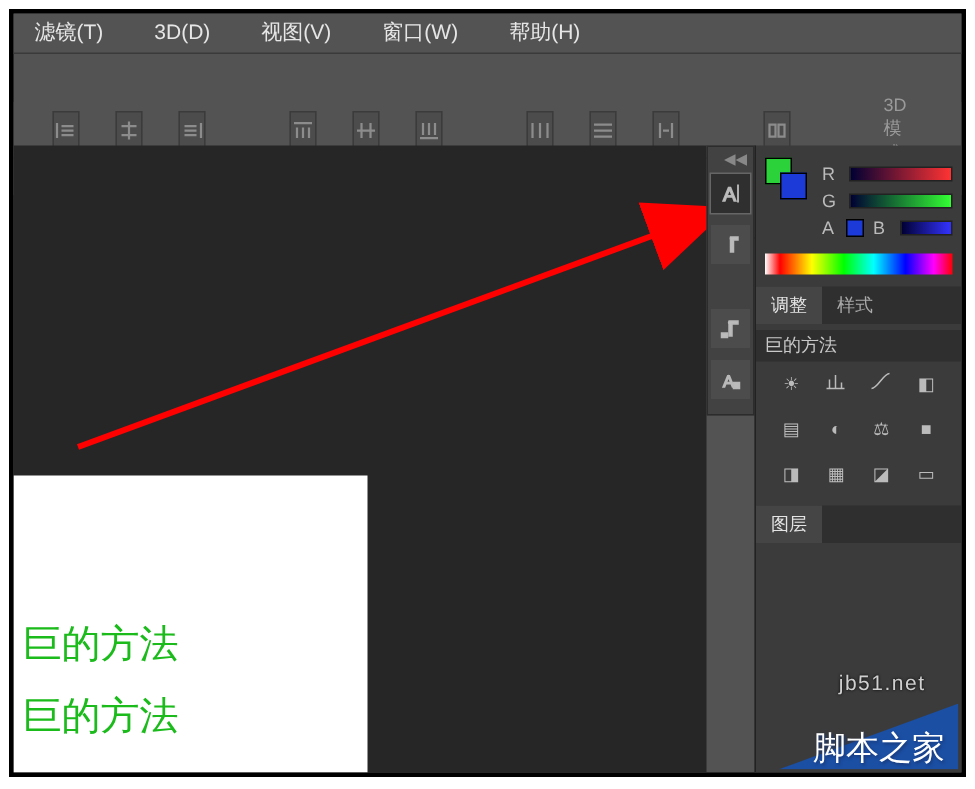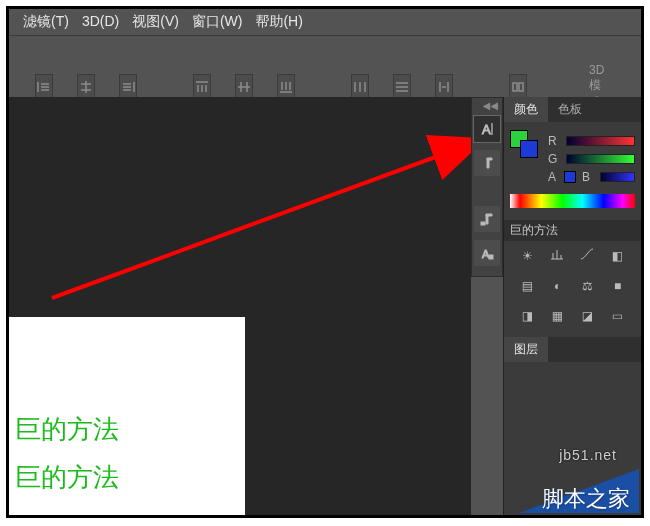--- a/index.html
+++ b/index.html
@@ -16,21 +16,21 @@
     left: 6px; top: 6px;
     width: 638px; height: 512px;
     border: 3px solid #000;
     background: #535353;
     overflow: hidden;
   }
   
   .menubar {
     background: #535353;
     display: flex;
-    gap: 13px;
+    gap: 34px;
     padding: 4px 14px;
     color: #e6e6e6;
     font-size: 14px;
     border-bottom: 1px solid #3a3a3a;
   }
   .menubar span { cursor: default; }
   
   .optbar {
     background: #535353;
     height: 38px;
@@ -322,24 +322,20 @@
     </div>
     <div class="pbtn">
       <svg width="14" height="14">
           <text x="2" y="12" font-size="11" fill="#bbb">A</text>
           <rect x="9" y="9" width="4" height="4" fill="#bbb"></rect>
         </svg>
     </div>
   </div>
 
   <div class="panels">
-    <div class="ptabs">
-      <div class="ptab active">颜色</div>
-      <div class="ptab">色板</div>
-    </div>
     <div class="colorpanel">
       <div style="display:flex;align-items:flex-start;gap:8px;">
         <div class="swatches" style="position:relative;width:30px;height:30px;">
           <div class="sw" style="position: absolute; left: 0px; top: 0px; background: rgb(43, 210, 58);"></div>
           <div class="sw" style="position: absolute; left: 10px; top: 10px; background: rgb(27, 58, 216);"></div>
         </div>
         <div style="flex:1">
           <div class="sliderrow">
             <span class="lab">R</span>
             <div class="track" style="background:linear-gradient(90deg,#003,#f33)"></div>
@@ -352,20 +348,24 @@
             <span class="lab" style="width:auto;margin-right:2px">A</span>
             <span class="sw" style="width:12px;height:12px;background:#1b3ad8"></span>
             <span class="lab">B</span>
             <div class="track" style="background:linear-gradient(90deg,#003,#33f)"></div>
           </div>
         </div>
       </div>
       <div class="spectrum"></div>
     </div>
 
+    <div class="ptabs">
+      <div class="ptab active">调整</div>
+      <div class="ptab">样式</div>
+    </div>
     <div class="panelhdr">巨的方法</div>
     <div class="adjrow">
       <span>☀</span>
       <span>
           <svg width="16" height="14">
             <path d="M2 12h12M4 12V6M8 12V3M12 12V8" stroke="#bbb" fill="none"></path>
           </svg>
         </span>
       <span>
           <svg width="16" height="14">

